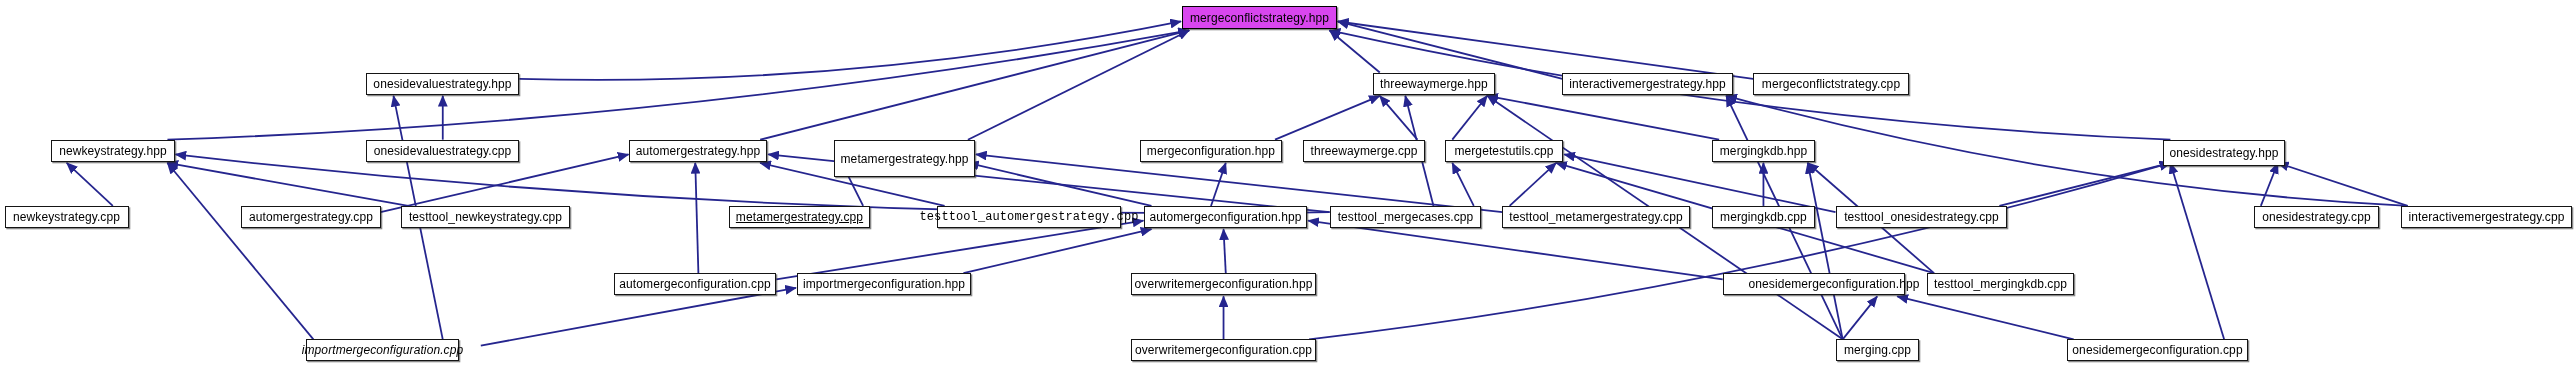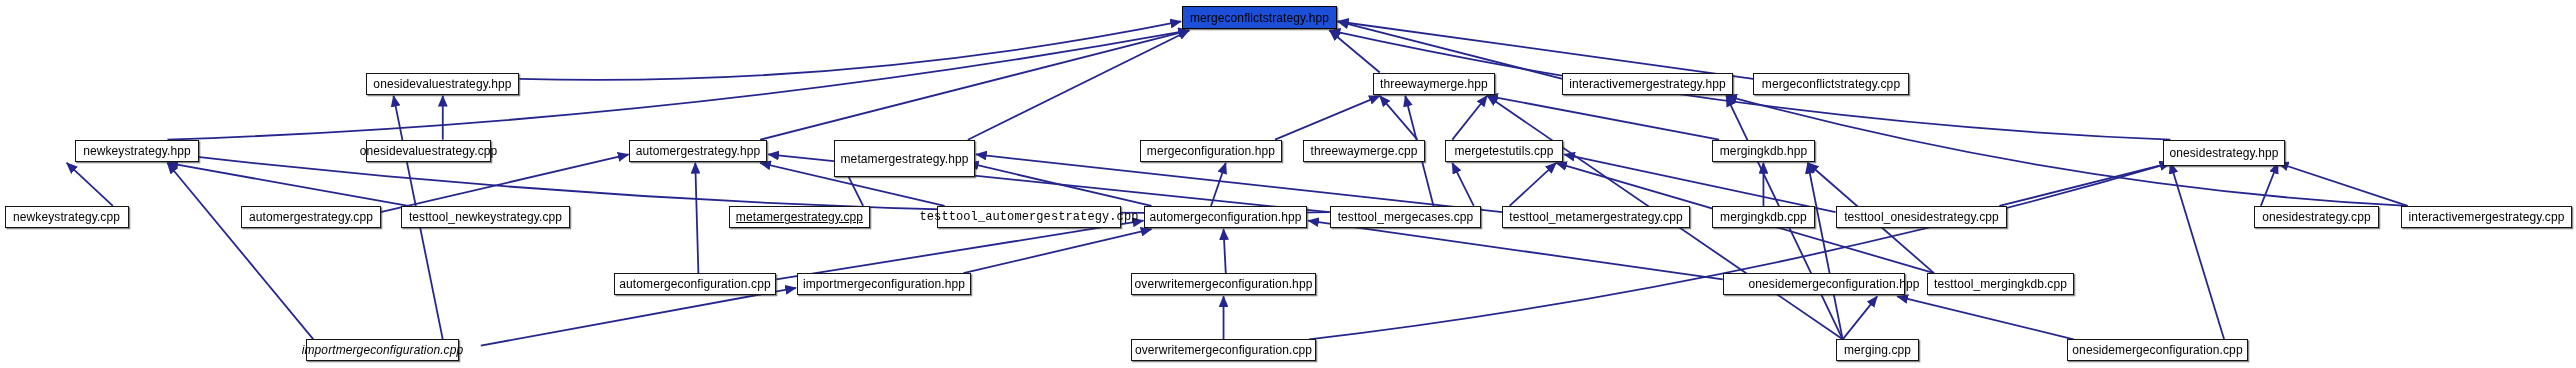--- a/index.html
+++ b/index.html
@@ -31,21 +31,21 @@
     display: flex;
     align-items: center;
     justify-content: center;
     font-size: 12px;
     letter-spacing: 0.1px;
     color: #000000;
     white-space: nowrap;
     cursor: pointer;
   }
   .node.highlight {
-    background: #1d4ed8;
+    background: #d946ef;
     border: 1.8px solid #000000;
   }
 </style>
 </head>
 <body>
 
 <div id="graph">
   <svg id="edge-layer" xmlns="http://www.w3.org/2000/svg" width="2576" height="368" viewBox="0 0 2877 411">
     <defs>
       <marker id="arrow" markerUnits="userSpaceOnUse" markerWidth="14" markerHeight="11" refX="12" refY="5.5" orient="auto">
@@ -115,24 +115,24 @@
       </div>
       <div class="node" style="left: 1373px; top: 73px; width: 122px; height: 22.4px;">
         <span>threewaymerge.hpp</span>
       </div>
       <div class="node" style="left: 1562px; top: 73px; width: 171px; height: 22.4px;">
         <span>interactivemergestrategy.hpp</span>
       </div>
       <div class="node" style="left: 1753px; top: 73px; width: 156px; height: 22.4px;">
         <span>mergeconflictstrategy.cpp</span>
       </div>
-      <div class="node" style="left: 51px; top: 140px; width: 124px; height: 22.4px; margin-left: 24px;">
+      <div class="node" style="left: 51px; top: 140px; width: 124px; height: 22.4px;">
         <span>newkeystrategy.hpp</span>
       </div>
-      <div class="node" style="left: 366px; top: 140px; width: 125px; height: 22.4px;">
+      <div class="node" style="left: 366px; top: 140px; width: 153px; height: 22.4px;">
         <span>onesidevaluestrategy.cpp</span>
       </div>
       <div class="node" style="left: 629px; top: 140px; width: 138px; height: 22.4px;">
         <span>automergestrategy.hpp</span>
       </div>
       <div class="node" style="left: 834px; top: 140px; width: 141px; height: 37px;">
         <span>metamergestrategy.hpp</span>
       </div>
       <div class="node" style="left: 1140px; top: 140px; width: 142px; height: 22.4px;">
         <span>mergeconfiguration.hpp</span>

